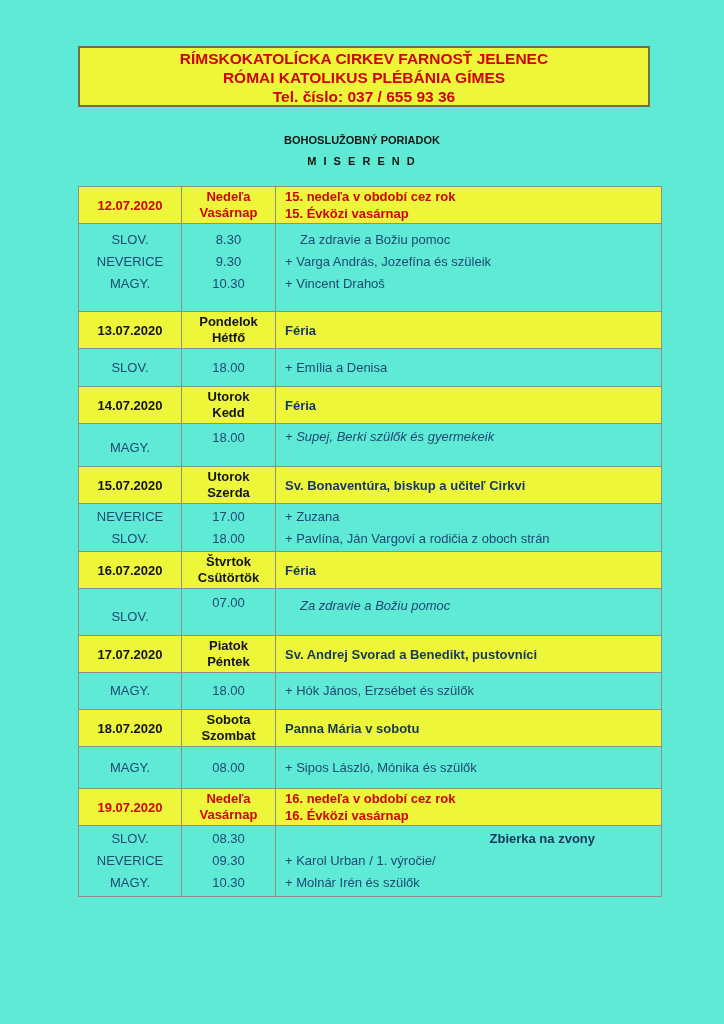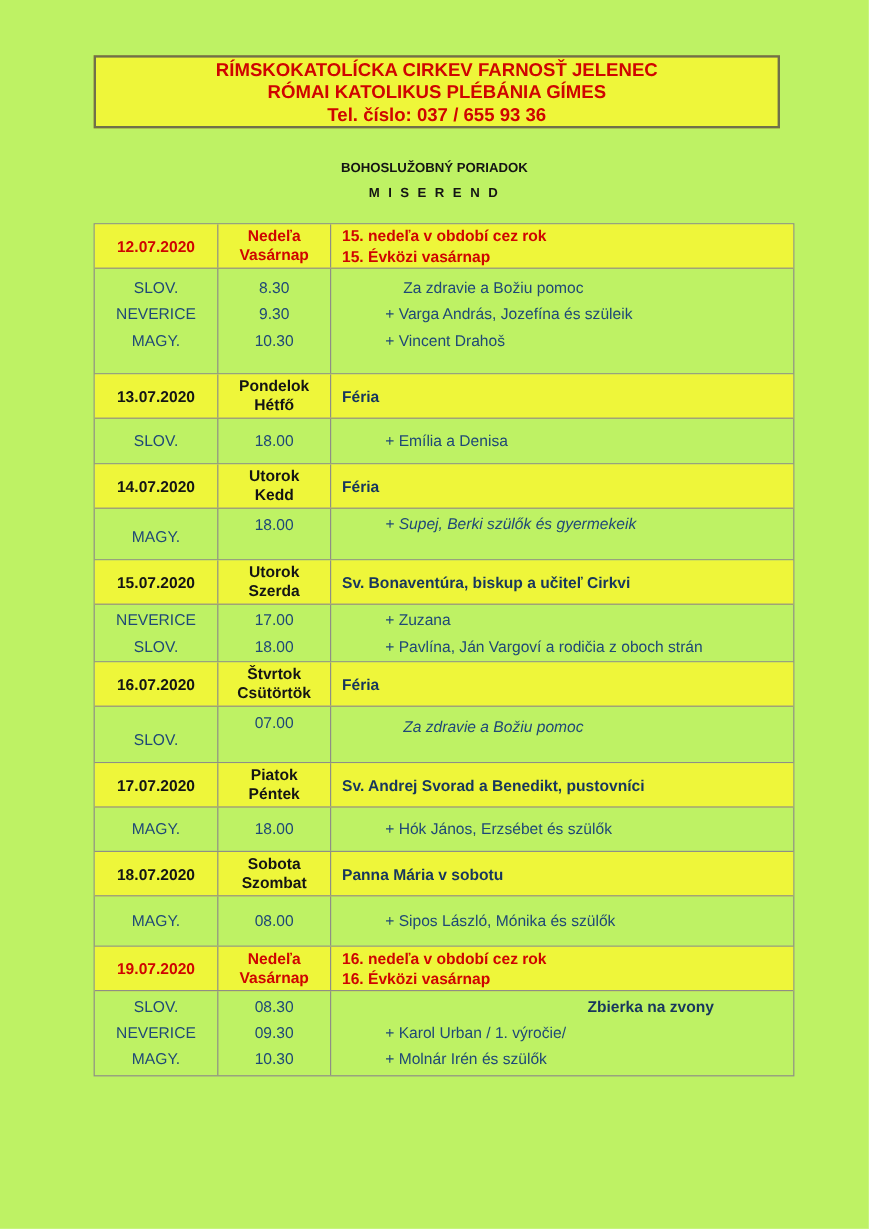--- a/index.html
+++ b/index.html
@@ -12,21 +12,21 @@
     --box-border:#70704a;
   }
   html,body{margin:0;padding:0;}
   body{
     width:724px;height:1024px;
     background:#ffffff;
     font-family:"Liberation Sans", sans-serif;
     -webkit-font-smoothing:antialiased;
   }
   .page{
-    position:relative;width:724px;height:1024px;background:#bef264;overflow:hidden;
+    position:relative;width:724px;height:1024px;background:#5eead4;overflow:hidden;
   }
   
   .header-box{
     position:absolute;left:78px;top:46px;width:572px;height:61px;
     box-sizing:border-box;
     background:var(--yellow);
     border:2px solid var(--box-border);
     text-align:center;
     color:var(--red);
     font-weight:bold;
@@ -54,21 +54,21 @@
   .c2{width:94px;border-right:1px solid var(--border);align-items:center;text-align:center;}
   .c3{flex:1;align-items:stretch;text-align:left;padding-left:9px;padding-right:4px;}
   
   .day-head{background:var(--yellow);min-height:37px;font-weight:bold;color:var(--ink);}
   .day-head .c3{color:var(--navy-dark);line-height:17px;}
   .day-head .dayline{line-height:16px;}
   .day-head.red .c1,.day-head.red .c2,.day-head.red .c3{color:var(--red);}
   
   .masses{background:transparent;color:var(--navy);}
   .masses .line{line-height:22px;}
-  .masses .c3 .line{white-space:nowrap;margin-left:36px;}
+  .masses .c3 .line{white-space:nowrap;}
   .ind{padding-left:15px;}
   .note{font-weight:bold;text-align:right;padding-right:62px;color:var(--navy-dark);}
   
   .day-group:nth-child(1) .masses{min-height:88px;justify-content:flex-start;}
   .day-group:nth-child(1) .masses .c1,
   .day-group:nth-child(1) .masses .c2,
   .day-group:nth-child(1) .masses .c3{justify-content:flex-start;padding-top:5px;}
   .day-group:nth-child(2) .masses{min-height:38px;}
   .day-group:nth-child(3) .masses{min-height:43px;}
   .day-group:nth-child(4) .masses{min-height:48px;}

